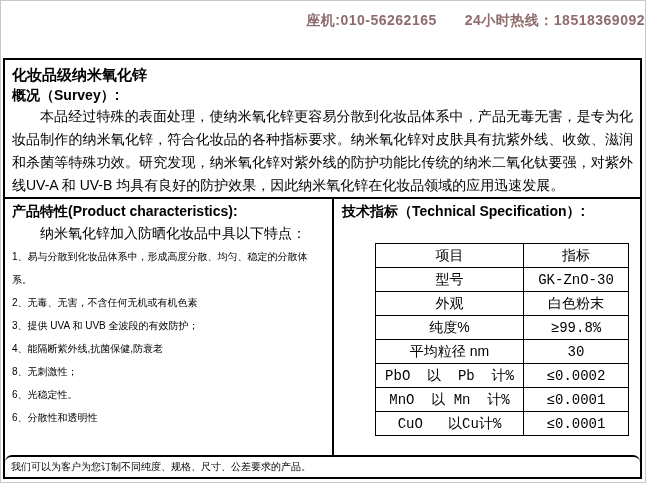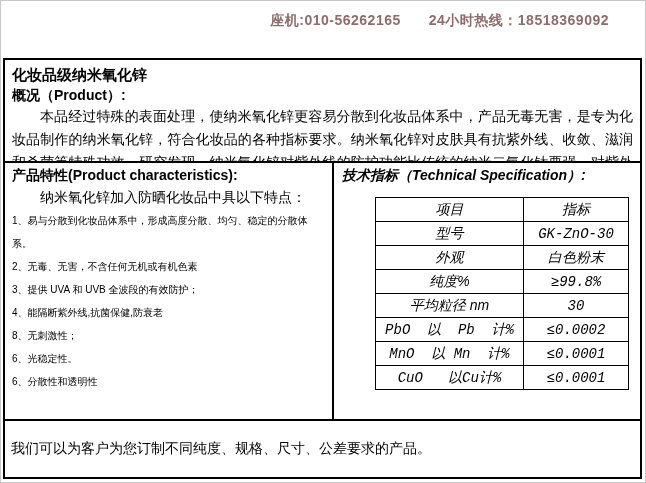--- a/index.html
+++ b/index.html
@@ -13,39 +13,38 @@
   }
   .canvas {
     position: absolute; inset: 0;
     border: 1px solid #c8c8c8;
     background: #fff;
   }
   
   .topbar {
     position: absolute; top: 0; left: 0; right: 0; height: 40px;
     display: flex; align-items: center; justify-content: flex-end;
-    padding-right: 36px;
   }
   .contact {
     color: #8e6c6c;
     font-weight: bold;
     font-size: 14px;
     letter-spacing: 0.5px;
     display: flex; gap: 28px;
   }
   
   .doc {
     position: absolute; top: 57px; left: 2px;
     width: 639px; height: 421px;
     border: 2px solid #000;
     display: flex; flex-direction: column;
     background: #fff;
   }
   .section-survey {
-    height: 101px;
+    height: 137px;
     padding: 2px 7px 0 7px;
     overflow: hidden;
   }
   .doc-title {
     font-size: 15px; font-weight: bold;
     line-height: 21px; padding-top: 2px;
   }
   .survey-heading {
     font-size: 14px; font-weight: bold;
     line-height: 20px;
@@ -63,37 +62,36 @@
   .col-left {
     width: 329px;
     border-right: 2px solid #000;
     padding: 2px 6px 0 7px;
     overflow: hidden;
   }
   .col-right {
     flex: 1;
     padding: 2px 6px 16px 8px;
     overflow: hidden;
-    font-style: italic;
   }
   .col-heading {
     font-size: 14px; font-weight: bold;
     line-height: 21px;
   }
   .product-intro {
     font-size: 14px; line-height: 23px;
     text-indent: 2em;
   }
   .product-item {
     font-size: 10px; line-height: 23px;
   }
   
   .spec-table {
     border-collapse: collapse;
-    margin: 11px 0 0 33px;
+    margin: 21px 0 0 33px;
     table-layout: fixed;
     width: 253px;
   }
   .spec-table td, .spec-table th {
     border: 1px solid #000;
     height: 24px;
     text-align: center;
     vertical-align: middle;
     font-size: 14px;
     font-weight: normal;
@@ -102,40 +100,41 @@
   }
   .spec-table .col-item { width: 148px; }
   .spec-table .col-value { width: 105px; }
   .spec-value { font-family: "Liberation Mono", "DejaVu Sans Mono", monospace; font-size: 13px; }
   
   .section-footer {
     flex: 1;
     border-top: 2px solid #000;
     display: flex; align-items: center;
     padding: 0 6px;
-    font-size: 14px;
+    font-size: 10px;
+    border-radius: 7px;
   }
 </style>
 </head>
 <body>
 
 <div class="canvas">
 
   <div class="topbar">
     <div class="contact">
       <span>座机:010-56262165</span>
       <span>24小时热线：18518369092</span>
     </div>
   </div>
 
   <div class="doc">
 
     <div class="section-survey">
       <div class="doc-title">化妆品级纳米氧化锌</div>
-      <div class="survey-heading">概况（Product）:</div>
+      <div class="survey-heading">概况（Survey）:</div>
       <div class="survey-body">本品经过特殊的表面处理，使纳米氧化锌更容易分散到化妆品体系中，产品无毒无害，是专为化妆品制作的纳米氧化锌，符合化妆品的各种指标要求。纳米氧化锌对皮肤具有抗紫外线、收敛、滋润和杀菌等特殊功效。研究发现，纳米氧化锌对紫外线的防护功能比传统的纳米二氧化钛要强，对紫外线UV-A 和 UV-B 均具有良好的防护效果，因此纳米氧化锌在化妆品领域的应用迅速发展。</div>
     </div>
 
     <div class="section-columns">
 
       <div class="col-left">
         <div class="col-heading">产品特性(Product  characteristics):</div>
         <div class="product-intro">纳米氧化锌加入防晒化妆品中具以下特点：</div>
         <div class="product-item">1、易与分散到化妆品体系中，形成高度分散、均匀、稳定的分散体系。</div>
         <div class="product-item">2、无毒、无害，不含任何无机或有机色素</div>

